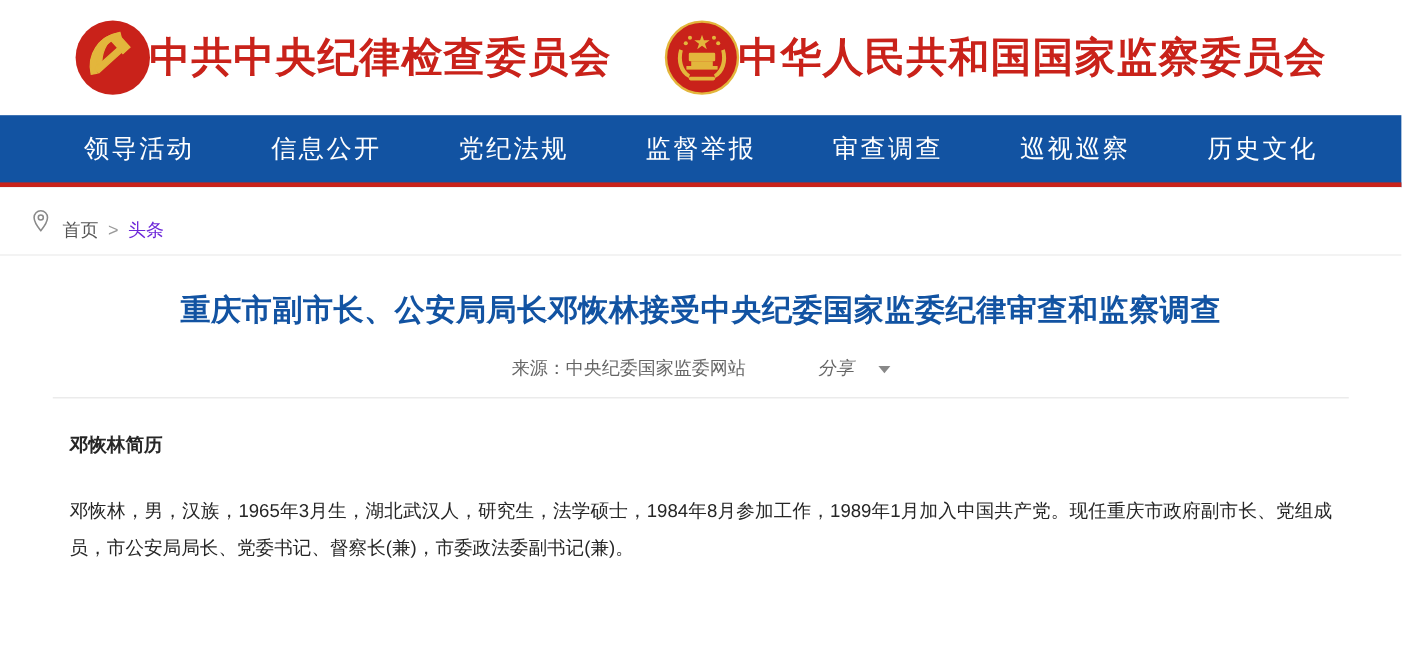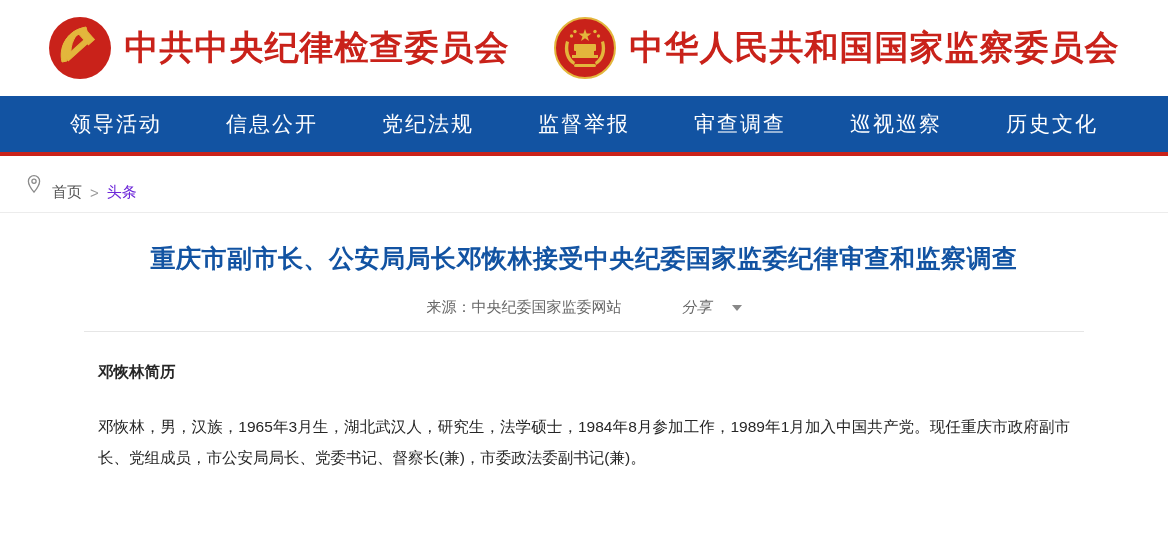--- a/index.html
+++ b/index.html
@@ -22,21 +22,20 @@
     display: flex;
     align-items: center;
     justify-content: center;
     gap: 44px;
     padding: 0 28px;
     box-sizing: border-box;
   }
   .org-block {
     display: flex;
     align-items: center;
-    gap: 14px;
   }
   .org-title {
     font-family: "DejaVu Serif", "Liberation Serif", serif;
     font-size: 34px;
     font-weight: bold;
     color: #c9221a;
     letter-spacing: 1px;
     white-space: nowrap;
   }
 
@@ -110,21 +109,21 @@
   .crumb {
     font-size: 15px;
     color: #555;
     margin-top: 16px;
   }
   .crumb.sep { color: #999; }
   .crumb.current { color: #6d28d9; }
 
   
   .article {
-    padding: 0 84px;
+    padding: 0 44px;
     box-sizing: border-box;
   }
   .article-title {
     margin: 28px 0 0;
     text-align: center;
     font-family: "DejaVu Serif", "Liberation Serif", serif;
     font-size: 25px;
     font-weight: bold;
     color: #1253a2;
     letter-spacing: 0.5px;

